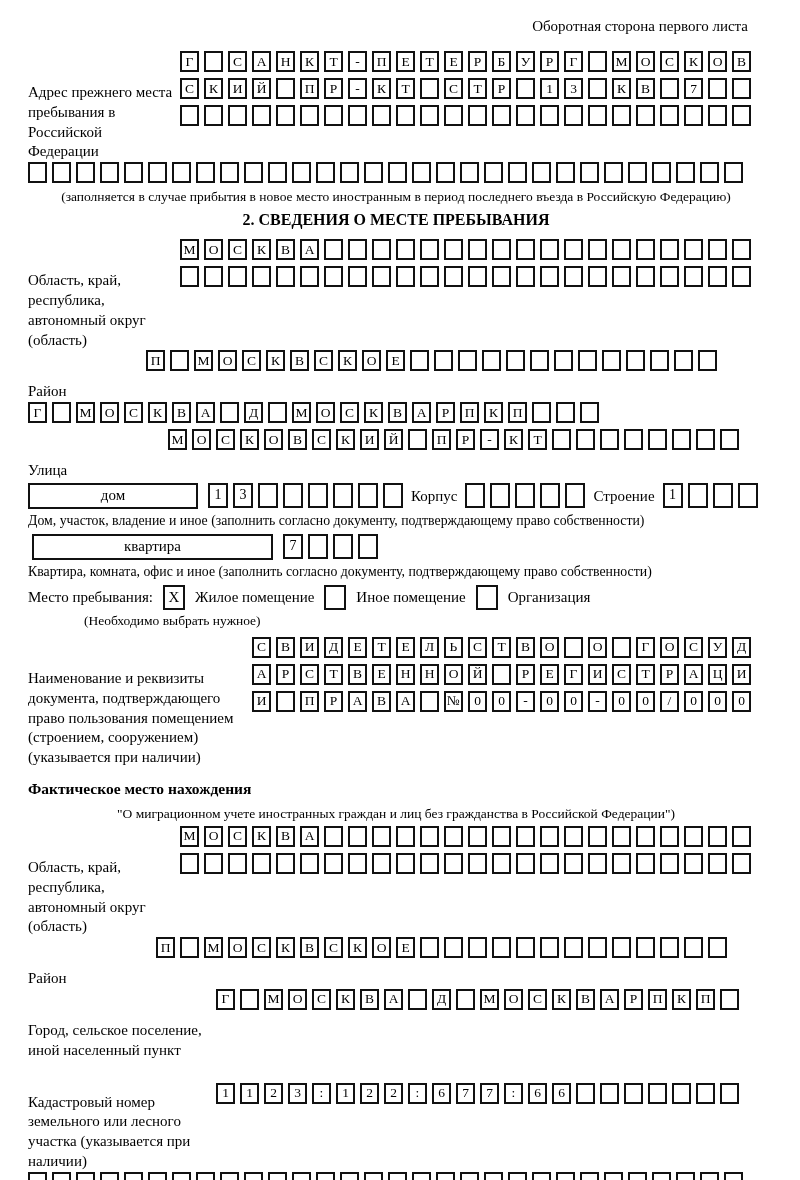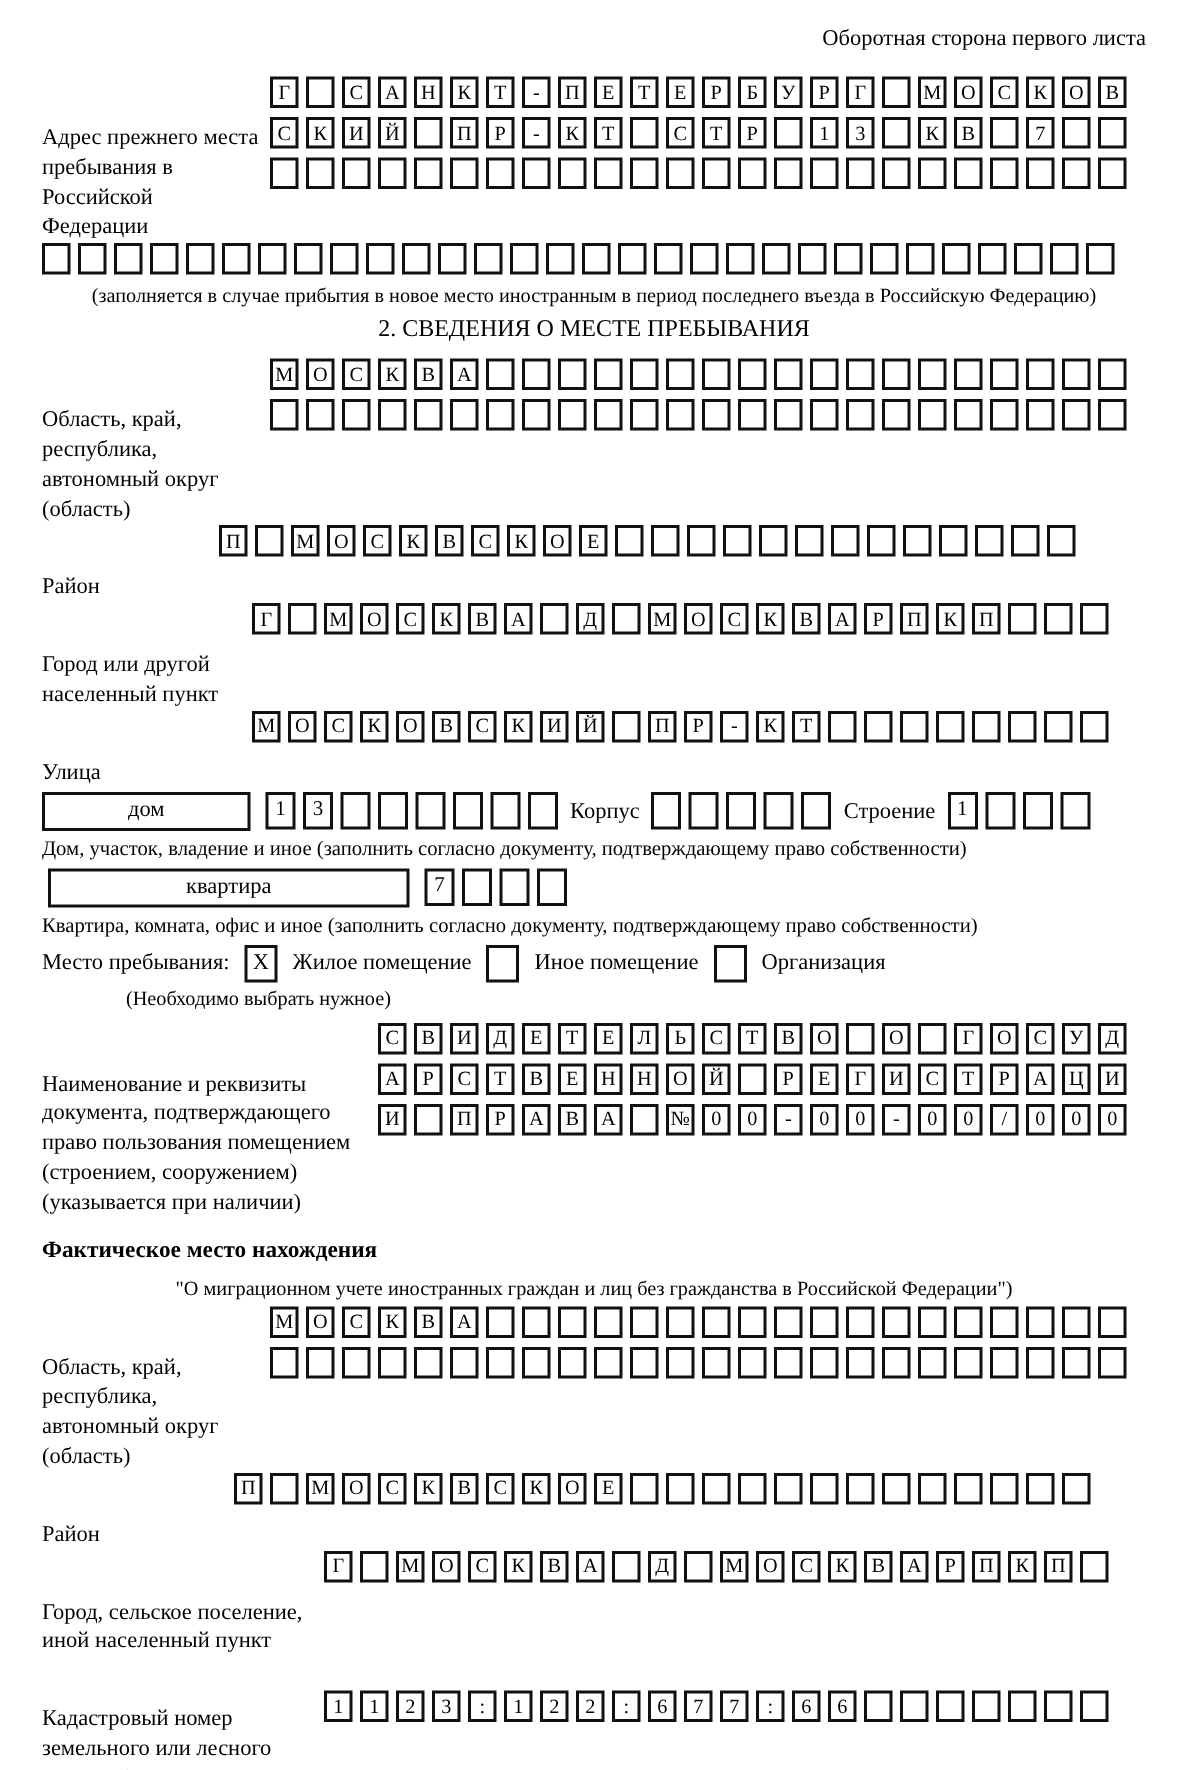--- a/index.html
+++ b/index.html
@@ -1,18 +1,18 @@
 <!DOCTYPE html>
 <html><head>
 <meta charset="utf-8">
 <style>
   * { margin:0; padding:0; box-sizing:border-box; }
   body { background:#ffffff; color:#000; font-family:"Liberation Serif", serif; }
   .page { width:800px; height:1180px; padding:8px 36px 0 28px; background:#fff; overflow:hidden; }
-  .header-note { text-align:right; font-size:15px; margin:10px 0 16px 0; }
+  .header-note { text-align:right; font-size:15px; margin:10px 16px 16px 0; }
 
   .frow { display:flex; align-items:flex-start; }
   .flabel { font-size:15px; line-height:1.32; flex-shrink:0; padding-right:6px;margin-top:32px; }
   .grids { display:flex; flex-direction:column; }
   .grid { display:flex; gap:5px; margin-bottom:6px; }
   .cell { width:19px; height:21px; border:2px solid #111; display:flex; align-items:center;
           justify-content:center; font-size:13.5px; flex-shrink:0; background:#fff; }
   .bigcells .cell { width:20px; height:25px; font-size:14px; }
 
   .w-prev { width:152px; }
@@ -20,26 +20,26 @@
   .w-district { width:118px; }
   .w-city { width:140px; }
   .w-street { width:140px; }
   .w-doc { width:224px; }
   .w-district2 { width:128px; }
   .w-city2 { width:188px; }
   .w-cad { width:188px; }
 
   .cap-center { text-align:center; font-size:13.5px; margin:2px 0 4px 0; }
   .cap-left { font-size:13.8px; margin:1px 0 5px 0; }
-  .section-title { text-align:center; font-weight:normal; font-size:16px; margin:6px 0 10px 0; }
+  .section-title { text-align:center; font-weight:bold; font-size:16px; margin:6px 0 10px 0; }
   .sub-title { font-weight:bold; font-size:15.5px; margin:12px 0 8px 0; }
 
   .widebox { height:26px; border:2px solid #111; display:flex; align-items:center;
              justify-content:center; font-size:15px; flex-shrink:0; background:#fff; }
-  .dom-box { width:139px; margin-right:10px; }
+  .dom-box { width:170px; margin-right:10px; }
   .kv-box { width:241px; margin:0 10px 0 4px; }
   .inline-label { font-size:15px; line-height:26px; margin:0 8px; white-space:nowrap; }
   .house-row { display:flex; align-items:flex-start; margin:2px 0 4px 0; }
   .house-row .grid { margin-bottom:0; }
 
   .stay-row { display:flex; align-items:center; margin:4px 0 2px 0; font-size:15px; }
   .checkbox { width:22px; height:25px; border:2px solid #111; display:inline-flex; align-items:center;
               justify-content:center; font-size:15px; flex-shrink:0; margin:0 10px; background:#fff; }
   .stay-note { width:620px; text-align:left; font-size:13.5px; margin:3px 0 8px 56px; }
 
@@ -259,21 +259,20 @@
         <span class="cell"></span>
         <span class="cell"></span>
         <span class="cell"></span>
         <span class="cell"></span>
         <span class="cell"></span>
         <span class="cell"></span>
       </div>
   </div>
 
   <div class="frow">
-    <div class="flabel w-city">Город или другой населенный пункт</div>
     <div class="grid">
         <span class="cell">Г</span>
         <span class="cell"></span>
         <span class="cell">М</span>
         <span class="cell">О</span>
         <span class="cell">С</span>
         <span class="cell">К</span>
         <span class="cell">В</span>
         <span class="cell">А</span>
         <span class="cell"></span>

